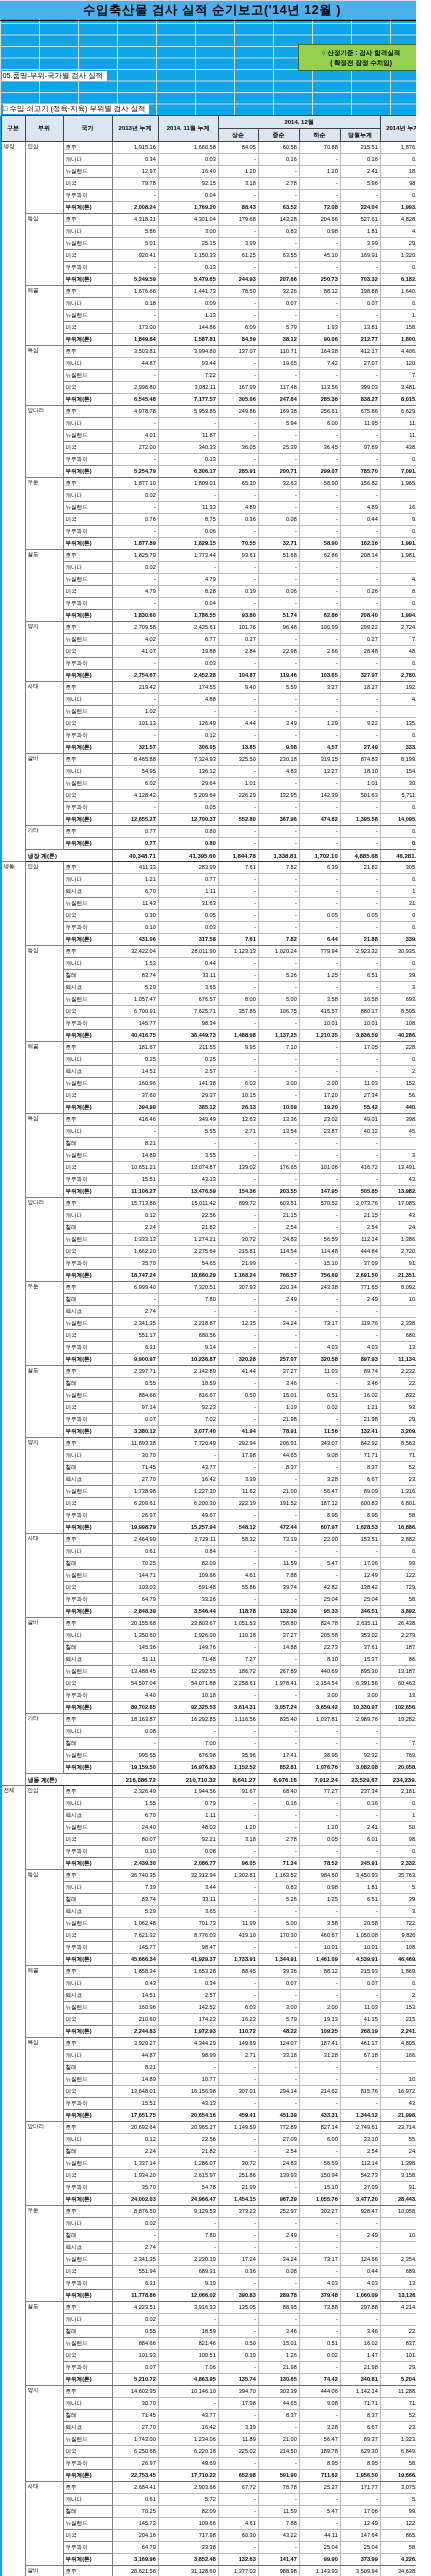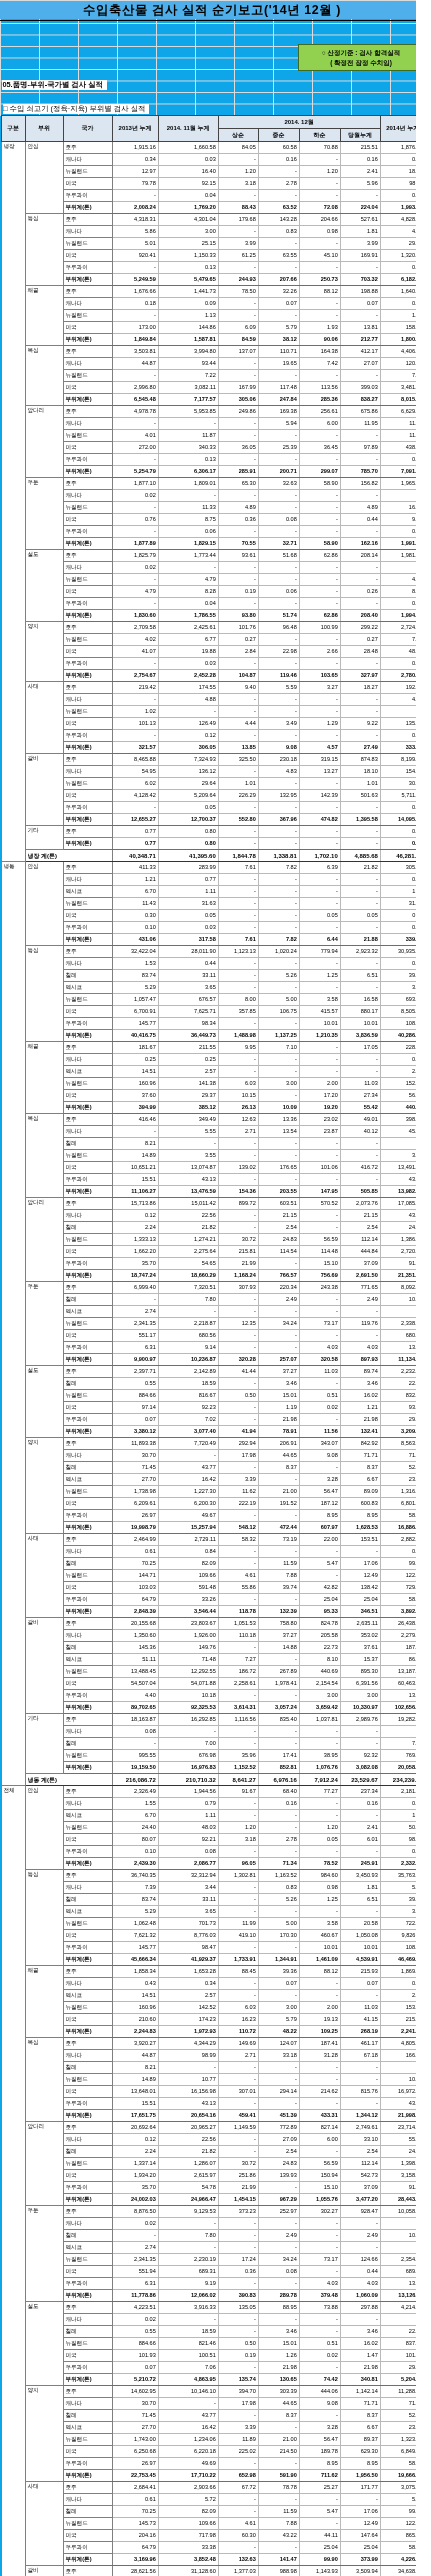--- a/index.html
+++ b/index.html
@@ -9,21 +9,21 @@
     background-image:linear-gradient(to right,#dcdcdc 0.6px,transparent 0.6px),
                      linear-gradient(to bottom,#dcdcdc 0.6px,transparent 0.6px);
     background-size:39px 11.5px;}
   .title-bar{position:absolute;top:1.2px;left:0;width:424px;height:18px;
     display:flex;align-items:center;justify-content:center;
     font-size:12.4px;font-weight:bold;letter-spacing:0.6px;}
   .title-rule{position:absolute;top:19.5px;left:0;width:432px;height:1.8px;background:#000;}
   .note-box{position:absolute;top:44px;left:298px;width:124px;height:25px;
     border:1.2px solid #3e6b21;display:flex;flex-direction:column;
     align-items:center;justify-content:center;font-size:6.5px;font-weight:bold;line-height:1.45;}
-  .section-title{position:absolute;top:80px;left:2.4px;font-size:7.4px;font-weight:bold;background:#fff;padding-right:3.6px;}
+  .section-title{position:absolute;top:71px;left:2.4px;font-size:7.4px;font-weight:normal;background:#fff;padding-right:3.6px;}
   .subsection-title{position:absolute;top:104px;left:3px;font-size:7.4px;font-weight:normal;background:#fff;padding-right:3.6px;}
   table.tbl{position:absolute;top:115px;left:0.6px;width:424px;border-collapse:collapse;
     table-layout:fixed;font-size:5.6px;}
   table.tbl{border:1.2px solid #000;}
   .tbl th{background:#dce6f1;border:0.6px solid #444;font-weight:bold;
     font-size:6px;height:12px;padding:0 1.2px;text-align:center;overflow:hidden;white-space:nowrap;}
   .tbl td{border:0.6px solid #b9b9b9;height:11px;padding:0 1.8px;line-height:1;
     overflow:hidden;white-space:nowrap;background:#fff;}
   .tbl td.c-group{border-color:#7f7f7f;vertical-align:top;text-align:left;padding-top:2.4px;}
   .tbl td.c-part{border-color:#7f7f7f;vertical-align:top;text-align:left;padding-top:2.4px;}

